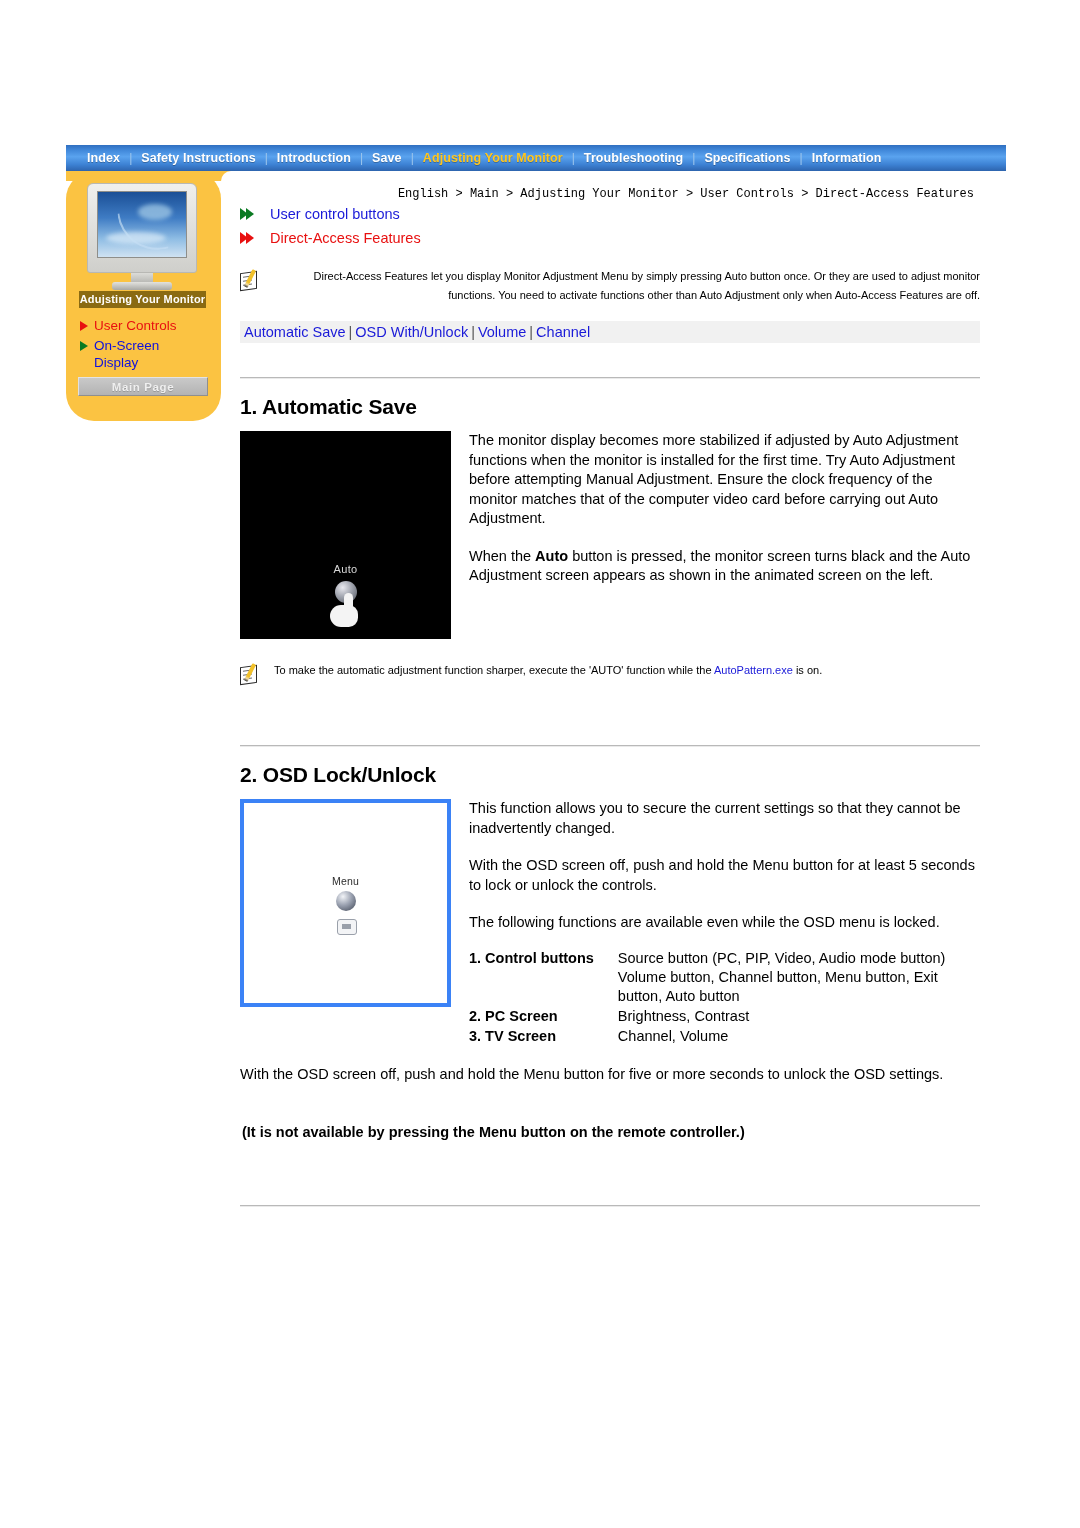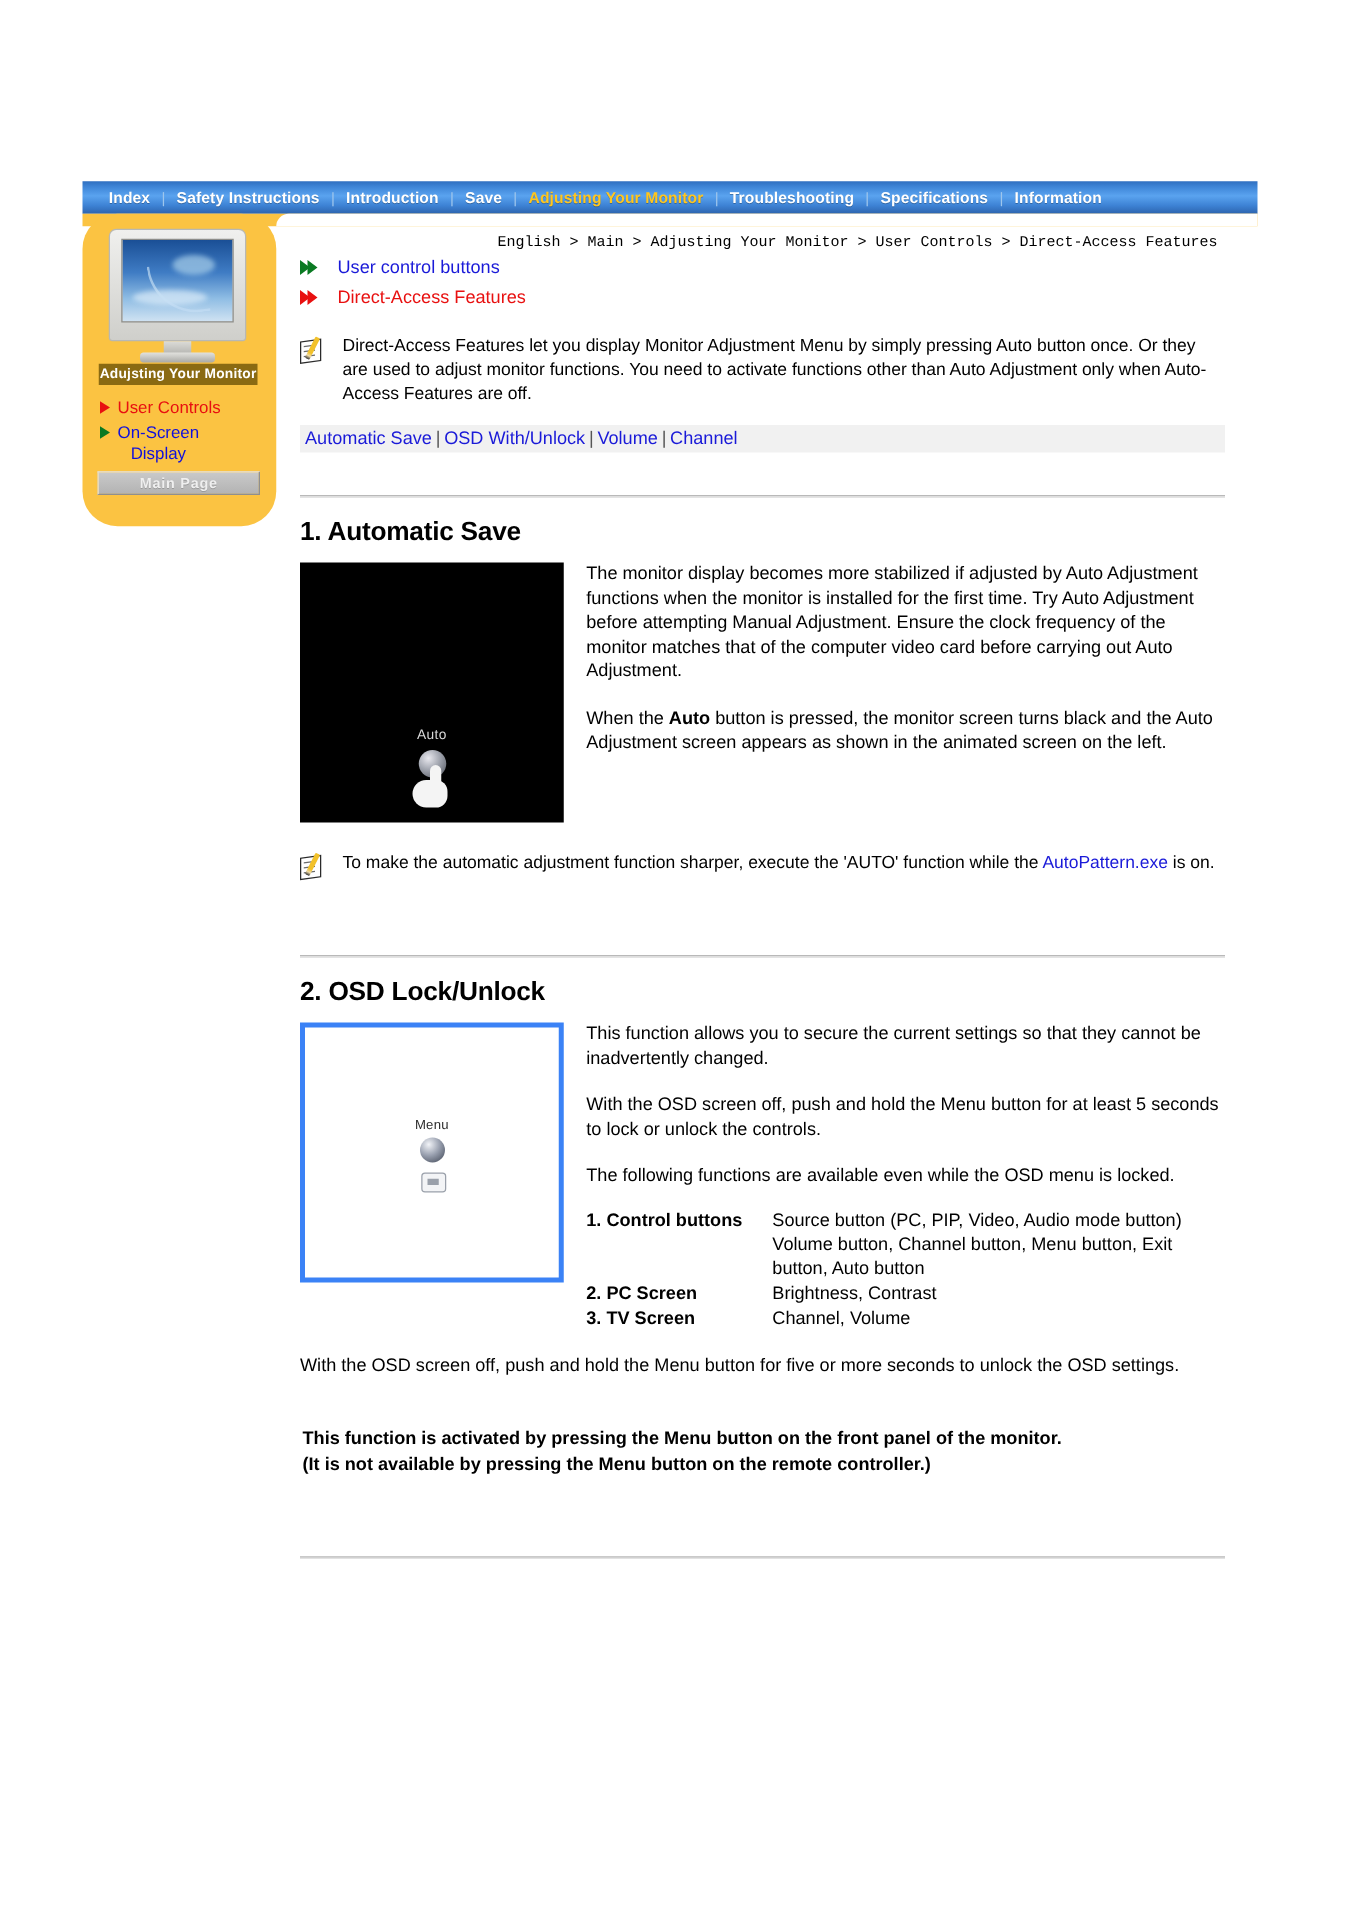--- a/index.html
+++ b/index.html
@@ -167,21 +167,20 @@
   }
   #link-user-controls { top: 146px; color: #e81010; }
   #link-user-controls .lbl { color: #e81010; }
   #link-osd { top: 166px; }
   #link-osd .tri { color: #0a7a22; }
   #link-osd .lbl { color: #1010dd; }
   #link-osd .lbl2 {
     display: block;
     margin-left: 14px;
     color: #1010dd;
-    text-align: center;
   }
   #mainpage-btn {
     position: absolute;
     left: 12px;
     top: 206px;
     width: 130px;
     height: 19px;
     background: linear-gradient(to bottom,#c9c9c9,#b3b3b3);
     border-top: 1px solid #e4e4e4;
     border-left: 1px solid #e0e0e0;
@@ -271,23 +270,24 @@
   }
   .note-icon .pencil {
     position: absolute;
     left: 8px; top: 0px;
     width: 4px; height: 19px;
     background: linear-gradient(to bottom,#f2c12a 0%, #f2c12a 72%, #f0dca8 86%, #333 100%);
     transform: rotate(27deg);
     border-radius: 1px;
   }
   .note-text {
-    font-size: 14px;
+    font-size: 11px;
     line-height: 19px;
     color: #000;
+    text-align: right;
   }
   .note-text .lnk { color: #1a1ad8; }
 
   #pagelinks-bar {
     margin-top: 16px;
     background: #f1f1f1;
     height: 22px;
     line-height: 22px;
     padding-left: 4px;
     font-size: 14.5px;
@@ -584,19 +584,18 @@
           <td class="v">Channel, Volume</td>
         </tr>
       </tbody>
         </table>
     </div>
   </div>
 
   <div class="para-block">With the OSD screen off, push and hold the Menu button for five or more seconds to unlock the OSD settings.</div>
 
   <div class="bold-block">
-    <div>This function is activated by pressing the Menu button on the front panel of the monitor.</div>
     <div>(It is not available by pressing the Menu button on the remote controller.)</div>
   </div>
 
   <div class="hr-rule" style="margin-top:62px"></div>
 
 </div>
 
 </body></html>

